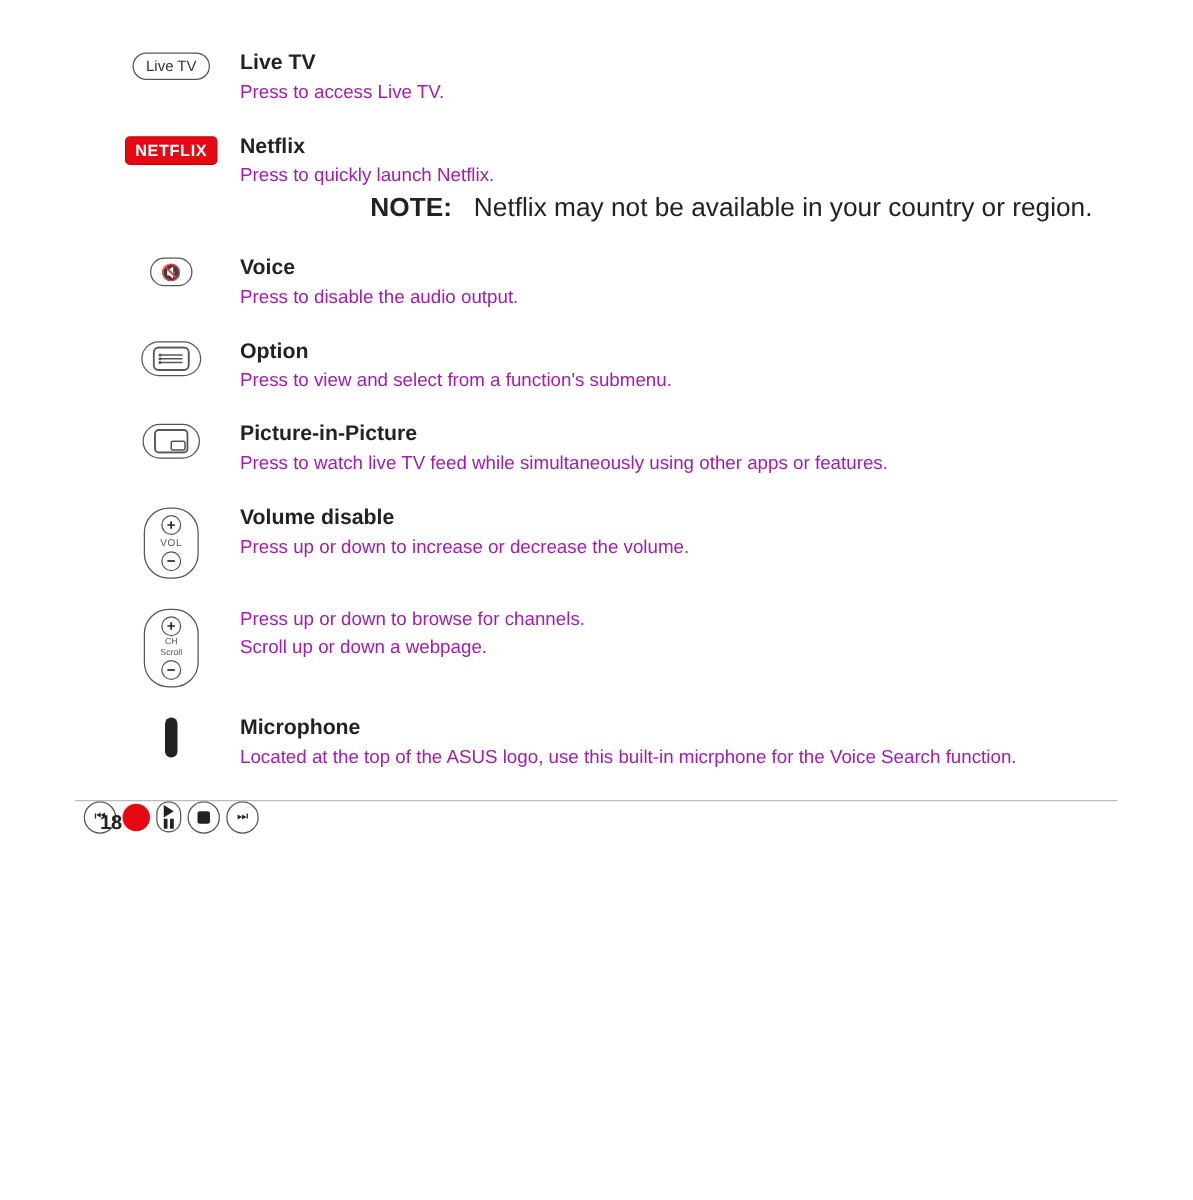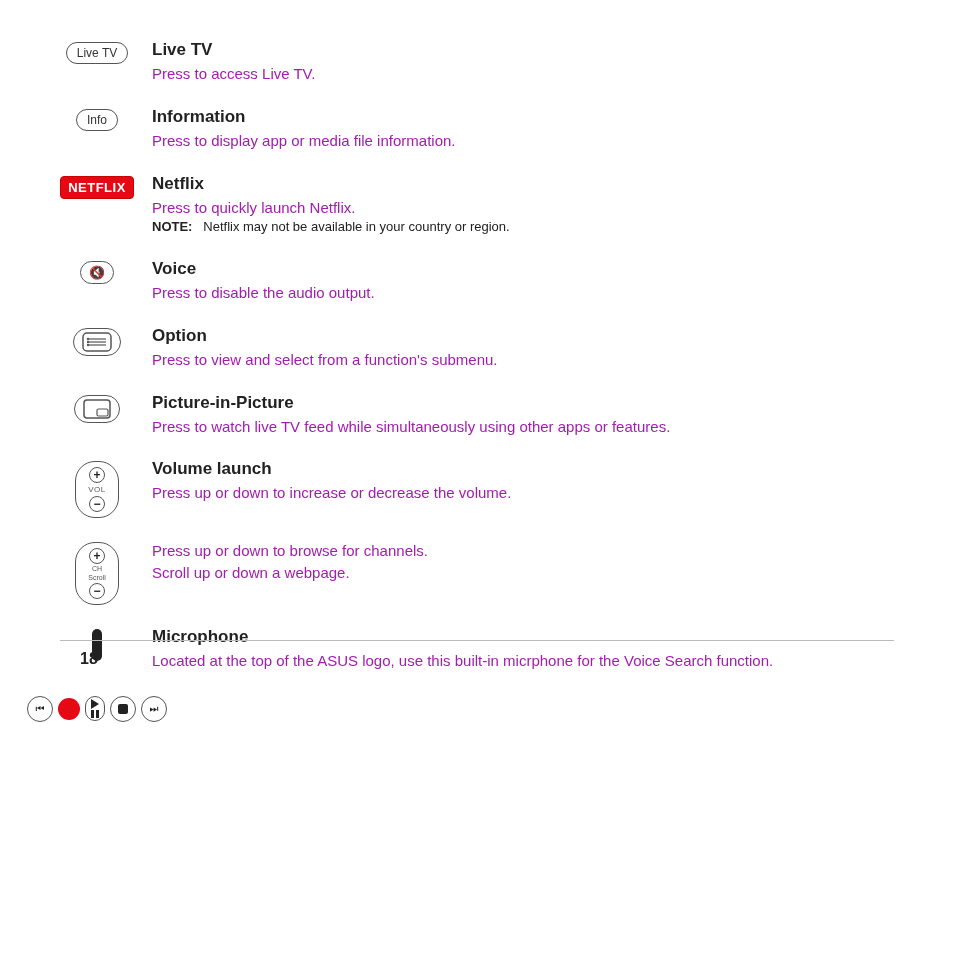--- a/index.html
+++ b/index.html
@@ -7,21 +7,21 @@
       width: 954px;
       height: 960px;
       background: #ffffff;
       font-family: 'Arial', sans-serif;
       color: #222;
       overflow: hidden;
     }
     .page {
       width: 954px;
       height: 696px;
-      padding: 40px 80px 40px 52px;
+      padding: 40px 80px 40px 92px;
       position: relative;
     }
     .item-row {
       display: flex;
       align-items: flex-start;
       margin-bottom: 22px;
     }
     .icon-col {
       width: 90px;
       min-width: 90px;
@@ -38,23 +38,24 @@
       font-weight: bold;
       font-size: 17px;
       margin-bottom: 3px;
     }
     .item-desc {
       font-size: 15px;
       color: #a21caf;
       line-height: 1.45;
     }
     .item-note {
-      font-size: 13px;
+      font-size: 21px;
       color: #222;
       line-height: 1.45;
+      text-align: right;
     }
     .item-note strong {
       font-weight: bold;
     }
 
     
     .btn-oval {
       border: 1.5px solid #555;
       border-radius: 12px;
       padding: 3px 10px;
@@ -245,29 +246,20 @@
   <div class="item-row">
     <div class="icon-col">
       <span class="btn-oval">Live TV</span>
     </div>
     <div class="text-col">
       <div class="item-title">Live TV</div>
       <div class="item-desc">Press to access Live TV.</div>
     </div>
   </div>
 
-  <div class="item-row">
-    <div class="icon-col">
-      <span class="btn-oval">Info</span>
-    </div>
-    <div class="text-col">
-      <div class="item-title">Information</div>
-      <div class="item-desc">Press to display app or media file information.</div>
-    </div>
-  </div>
 
   <div class="item-row">
     <div class="icon-col">
       <span class="netflix-badge">NETFLIX</span>
     </div>
     <div class="text-col">
       <div class="item-title">Netflix</div>
       <div class="item-desc">Press to quickly launch Netflix.</div>
       <div class="item-note"><strong>NOTE:</strong>&nbsp;&nbsp; Netflix may not be available in your country or region.</div>
     </div>
@@ -322,21 +314,21 @@
 
   <div class="item-row">
     <div class="icon-col">
       <div class="vol-control">
         <div class="vol-plus">+</div>
         <div class="vol-label">VOL</div>
         <div class="vol-minus">−</div>
       </div>
     </div>
     <div class="text-col">
-      <div class="item-title">Volume launch</div>
+      <div class="item-title">Volume disable</div>
       <div class="item-desc">Press up or down to increase or decrease the volume.</div>
     </div>
   </div>
 
   <div class="item-row">
     <div class="icon-col">
       <div class="ch-control">
         <div class="ch-plus">+</div>
         <div class="ch-label">CH<br>Scroll</div>
         <div class="ch-minus">−</div>

